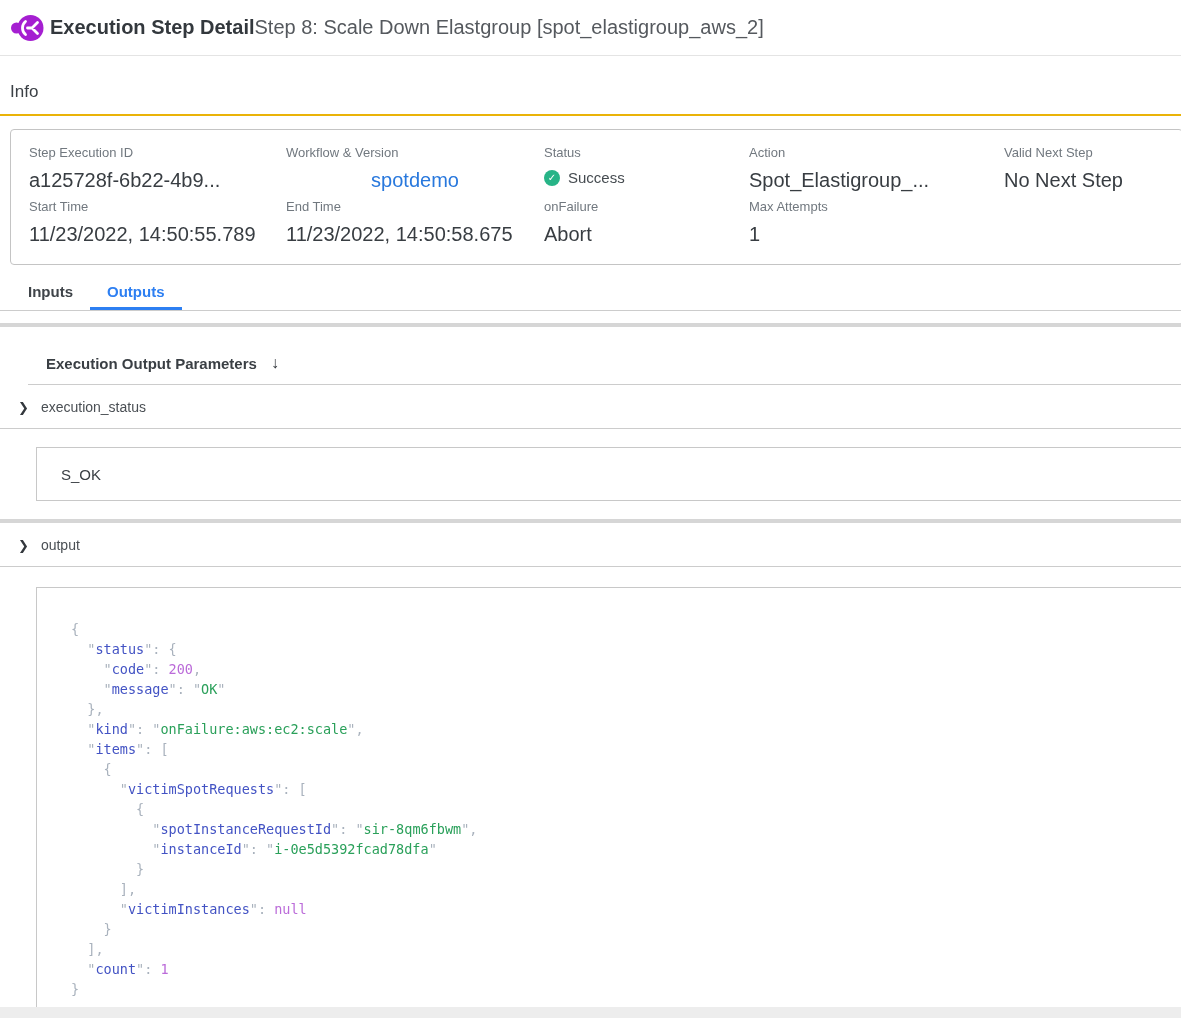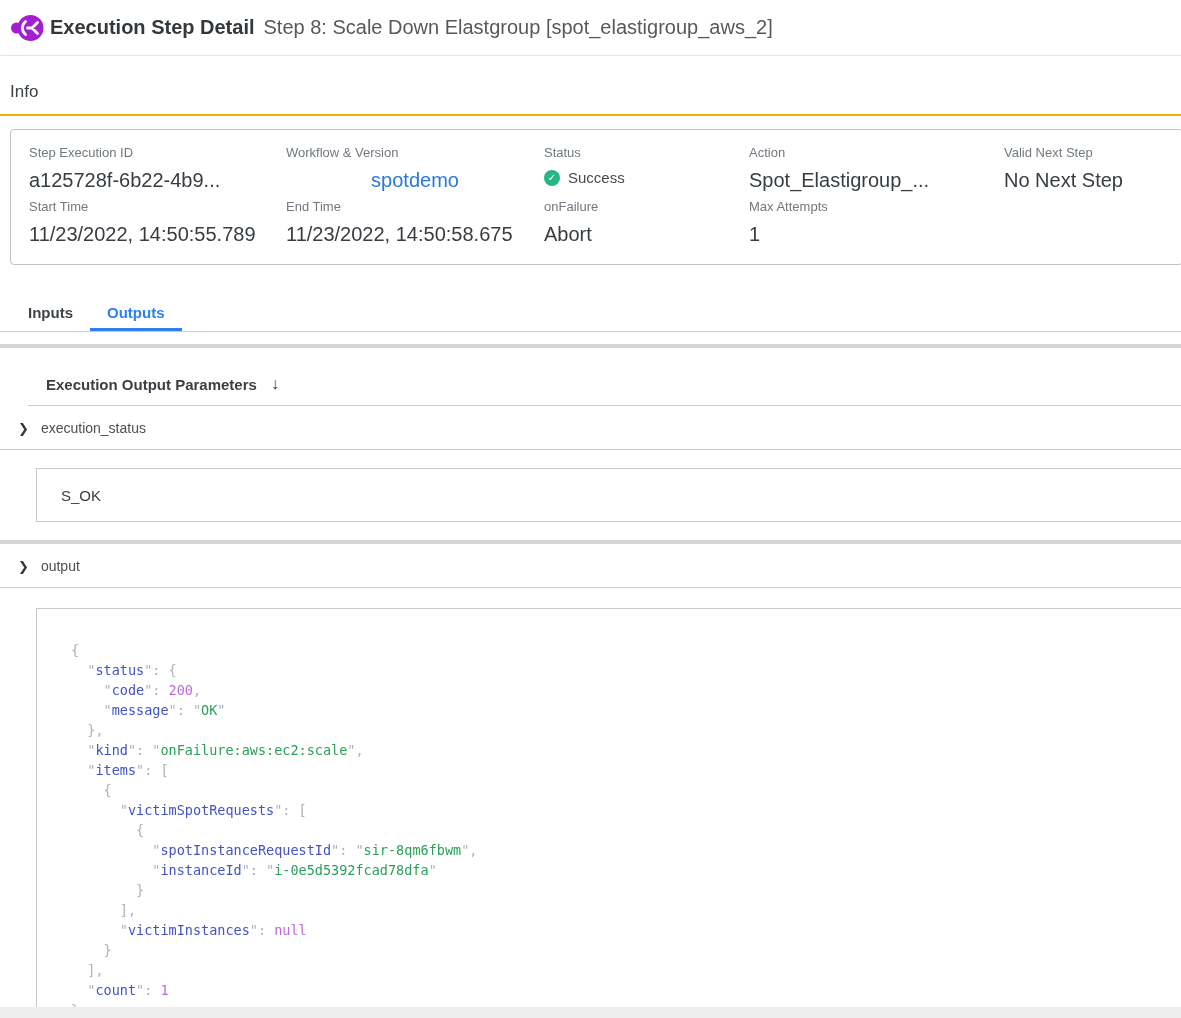--- a/index.html
+++ b/index.html
@@ -5,40 +5,40 @@
   * { margin:0; padding:0; box-sizing:border-box; }
   html,body { width:1181px; height:1018px; background:#fff; overflow:hidden;
     font-family:"Liberation Sans","DejaVu Sans",sans-serif; color:#35393d; }
   .page { position:relative; width:1181px; height:1018px; }
 
   
   .header { height:56px; display:flex; align-items:center; padding-left:10px;
     border-bottom:1px solid #e4e4e4; }
   .logo { width:34px; height:30px; color:var(--brand-purple,#a51fd1); flex:0 0 auto; }
   .header-title { font-size:20px; font-weight:700; color:#33383d; margin-left:6px; }
-  .header-subtitle { font-size:20px; font-weight:400; color:#55595e; margin-left:9px; }
+  .header-subtitle { font-size:20px; font-weight:400; color:#55595e; }
 
   
   .info-heading { padding:26px 0 12px 10px; font-size:17px; color:#3c4146;
     border-bottom:2px solid #eab308; }
   .info-card { margin:13px -2px 0 10px; border:1px solid #c4c4c4; border-radius:4px;
     padding:15px 0 18px 18px; }
   .info-grid { display:grid; grid-template-columns:257px 258px 205px 255px 1fr;
     row-gap:7px; }
   .cell-label { font-size:13px; color:#71787f; margin-bottom:9px; }
   .cell-value { font-size:20px; font-weight:400; color:#383d42; }
   .cell-value.link { color:var(--link-blue,#2878dd); cursor:pointer;text-align:center; }
   .status-wrap { display:flex; align-items:center; gap:8px; }
   .status-badge { width:16px; height:16px; border-radius:50%;
     background:var(--success-green,#27b487); color:#fff; font-size:10px; font-weight:700;
     display:flex; align-items:center; justify-content:center; }
   .status-text { font-size:15px; font-weight:400; color:#454b50; }
 
   
-  .tabs { margin-top:34px; padding-left:11px; border-bottom:1px solid #ccc; display:flex; }
+  .tabs { margin-top:13px; padding-left:11px; border-bottom:1px solid #ccc; display:flex; }
   .tab { padding:5px 17px 10px; font-size:15px; font-weight:700; color:#3f4449; cursor:pointer; }
   .tab.active { color:var(--tab-active-blue,#2d7ff2);
     box-shadow:inset 0 -3px 0 var(--tab-active-blue,#2d7ff2); }
 
   .thick-divider { height:4px; background:#d6d6d6; }
   .gap12 { height:12px; } .gap18 { height:18px; }
 
   .section-row { padding:27px 0 12px 18px; border-bottom:1px solid #ccc;
     display:flex; align-items:center;margin-left:28px; }
   .section-row .title { font-size:15px; font-weight:700; color:#3a3f44; }

